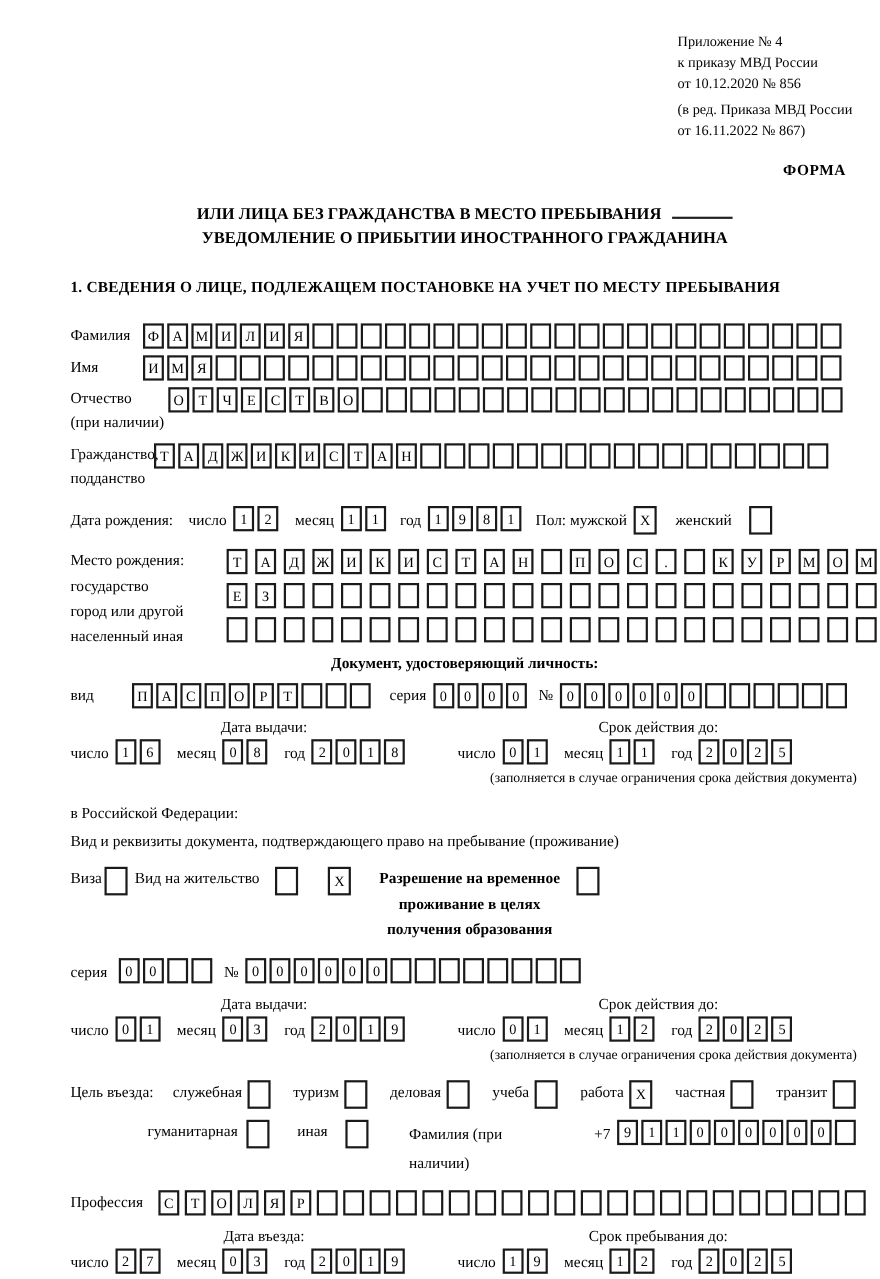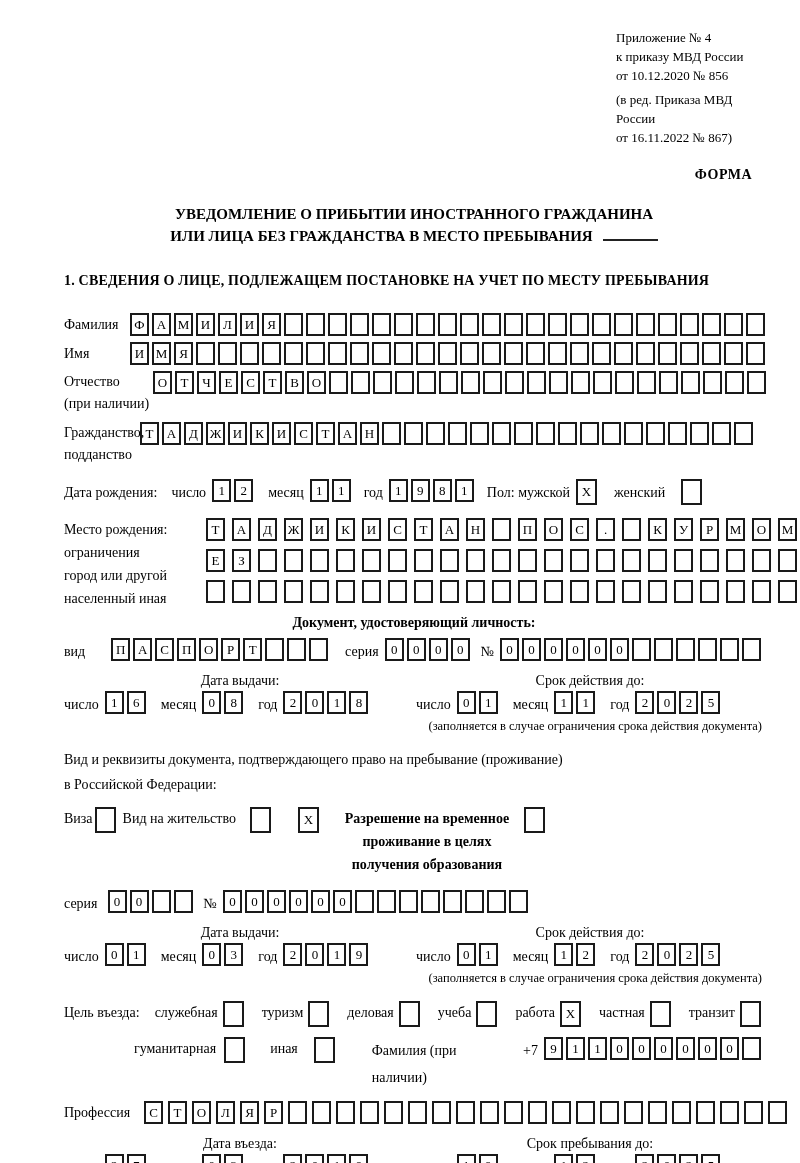--- a/index.html
+++ b/index.html
@@ -3,21 +3,21 @@
 <meta charset="utf-8">
 <style>
   * { margin:0; padding:0; box-sizing:border-box; }
   html,body { background:#fff; }
   body {
     width:800px; height:1163px; overflow:hidden;
     color:#000;
     font-family:"Liberation Serif","DejaVu Serif",serif;
     font-size:14px;
   }
-  .page { padding:28px 36px 10px 64px; position:relative; width:800px; height:1163px; }
+  .page { padding:28px 19px 10px 64px; position:relative; width:800px; height:1163px; }
 
   
   .hdr { margin-left:552px; font-size:13px; line-height:19px; }
   .hdr .gap { height:5px; }
   .forma { margin-top:20px; text-align:right; padding-right:12px; font-weight:bold; font-size:14px; letter-spacing:0.5px; }
 
   .title { margin-top:20px; text-align:center; font-weight:bold; font-size:15px; line-height:22px; }
   .uline { display:inline-block; width:55px; border-bottom:2px solid #222; height:3px; margin-left:10px; }
 
   .sec1 { margin-top:26px; font-weight:bold; font-size:14px; letter-spacing:0.2px; }
@@ -83,22 +83,22 @@
     <div>Приложение № 4</div>
     <div>к приказу МВД России</div>
     <div>от 10.12.2020 № 856</div>
     <div class="gap"></div>
     <div>(в ред. Приказа МВД России</div>
     <div>от 16.11.2022 № 867)</div>
   </div>
   <div class="forma">ФОРМА</div>
 
   <div class="title">
+    <div><span>ИЛИ ЛИЦА БЕЗ ГРАЖДАНСТВА В МЕСТО ПРЕБЫВАНИЯ</span><span class="uline"></span></div>
     <div>УВЕДОМЛЕНИЕ О ПРИБЫТИИ ИНОСТРАННОГО ГРАЖДАНИНА</div>
-    <div><span>ИЛИ ЛИЦА БЕЗ ГРАЖДАНСТВА В МЕСТО ПРЕБЫВАНИЯ</span><span class="uline"></span></div>
   </div>
 
   <div class="sec1">1. СВЕДЕНИЯ О ЛИЦЕ, ПОДЛЕЖАЩЕМ ПОСТАНОВКЕ НА УЧЕТ ПО МЕСТУ ПРЕБЫВАНИЯ</div>
 
   <div class="frow" style="margin-top:24px;">
     <div class="flabel" style="width:66px;">Фамилия</div>
     <div class="cells">
         <span class="cell">Ф</span>
         <span class="cell">А</span>
         <span class="cell">М</span>
@@ -261,21 +261,21 @@
       </span>
     <span class="dlabel">Пол: мужской</span>
     <span class="cell checkbox">X</span>
     <span class="dlabel" style="margin-left:14px;margin-right:16px;">женский</span>
     <span class="cell checkbox"></span>
   </div>
 
   <div class="mplace">
     <div class="mplace-labels">
       <div>Место рождения:</div>
-      <div>ограничения</div>
+      <div>государство</div>
       <div>город или другой</div>
       <div>населенный иная</div>
     </div>
     <div class="mplace-rows">
       <div class="cells wide">
           <span class="cell">Т</span>
           <span class="cell">А</span>
           <span class="cell">Д</span>
           <span class="cell">Ж</span>
           <span class="cell">И</span>
@@ -346,21 +346,21 @@
           <span class="cell"></span>
           <span class="cell"></span>
           <span class="cell"></span>
           <span class="cell"></span>
         </div>
     </div>
   </div>
 
   <div class="dhead" style="font-weight:bold;margin-top:2px;">Документ, удостоверяющий личность:</div>
 
-  <div class="frow" style="margin-top:5px;">
+  <div class="frow" style="margin-top:5px;align-items:center;">
     <span class="dlabel" style="width:50px;">вид</span>
     <span class="cells" style="margin-right:14px;">
         <span class="cell">П</span>
         <span class="cell">А</span>
         <span class="cell">С</span>
         <span class="cell">П</span>
         <span class="cell">О</span>
         <span class="cell">Р</span>
         <span class="cell">Т</span>
         <span class="cell"></span>
@@ -431,22 +431,22 @@
           <span class="cell">2</span>
           <span class="cell">0</span>
           <span class="cell">2</span>
           <span class="cell">5</span>
         </span>
     </div>
   </div>
   <div class="note">(заполняется в случае ограничения срока действия документа)</div>
 
   <div class="intro">
+    <div>в Российской Федерации:</div>
     <div>Вид и реквизиты документа, подтверждающего право на пребывание (проживание)</div>
-    <div>в Российской Федерации:</div>
   </div>
 
   <div class="visa-row">
       <span class="opt opt-0">
         <span class="opt-label">Виза</span>
         <span class="cell checkbox"></span>
       </span>
       <span class="opt opt-1">
         <span class="opt-label">Вид на жительство</span>
         <span class="cell checkbox"></span>

